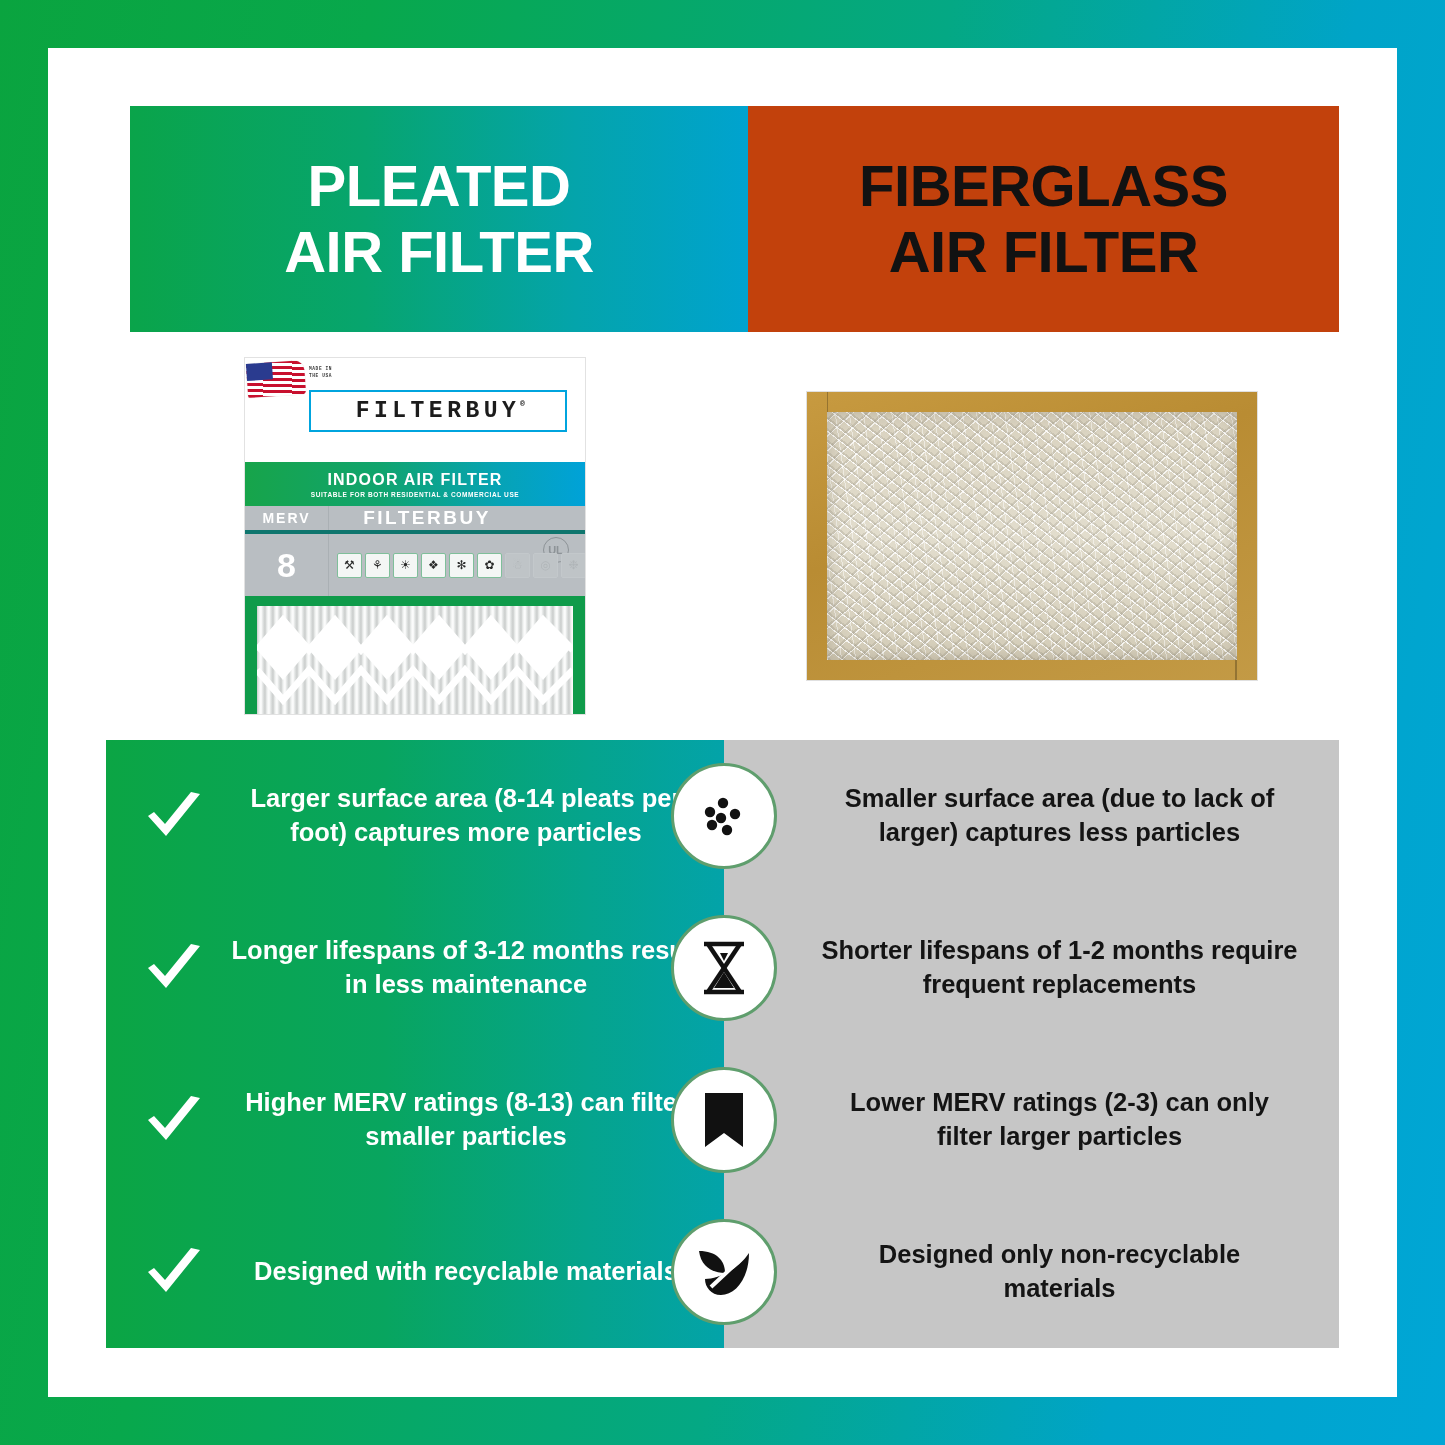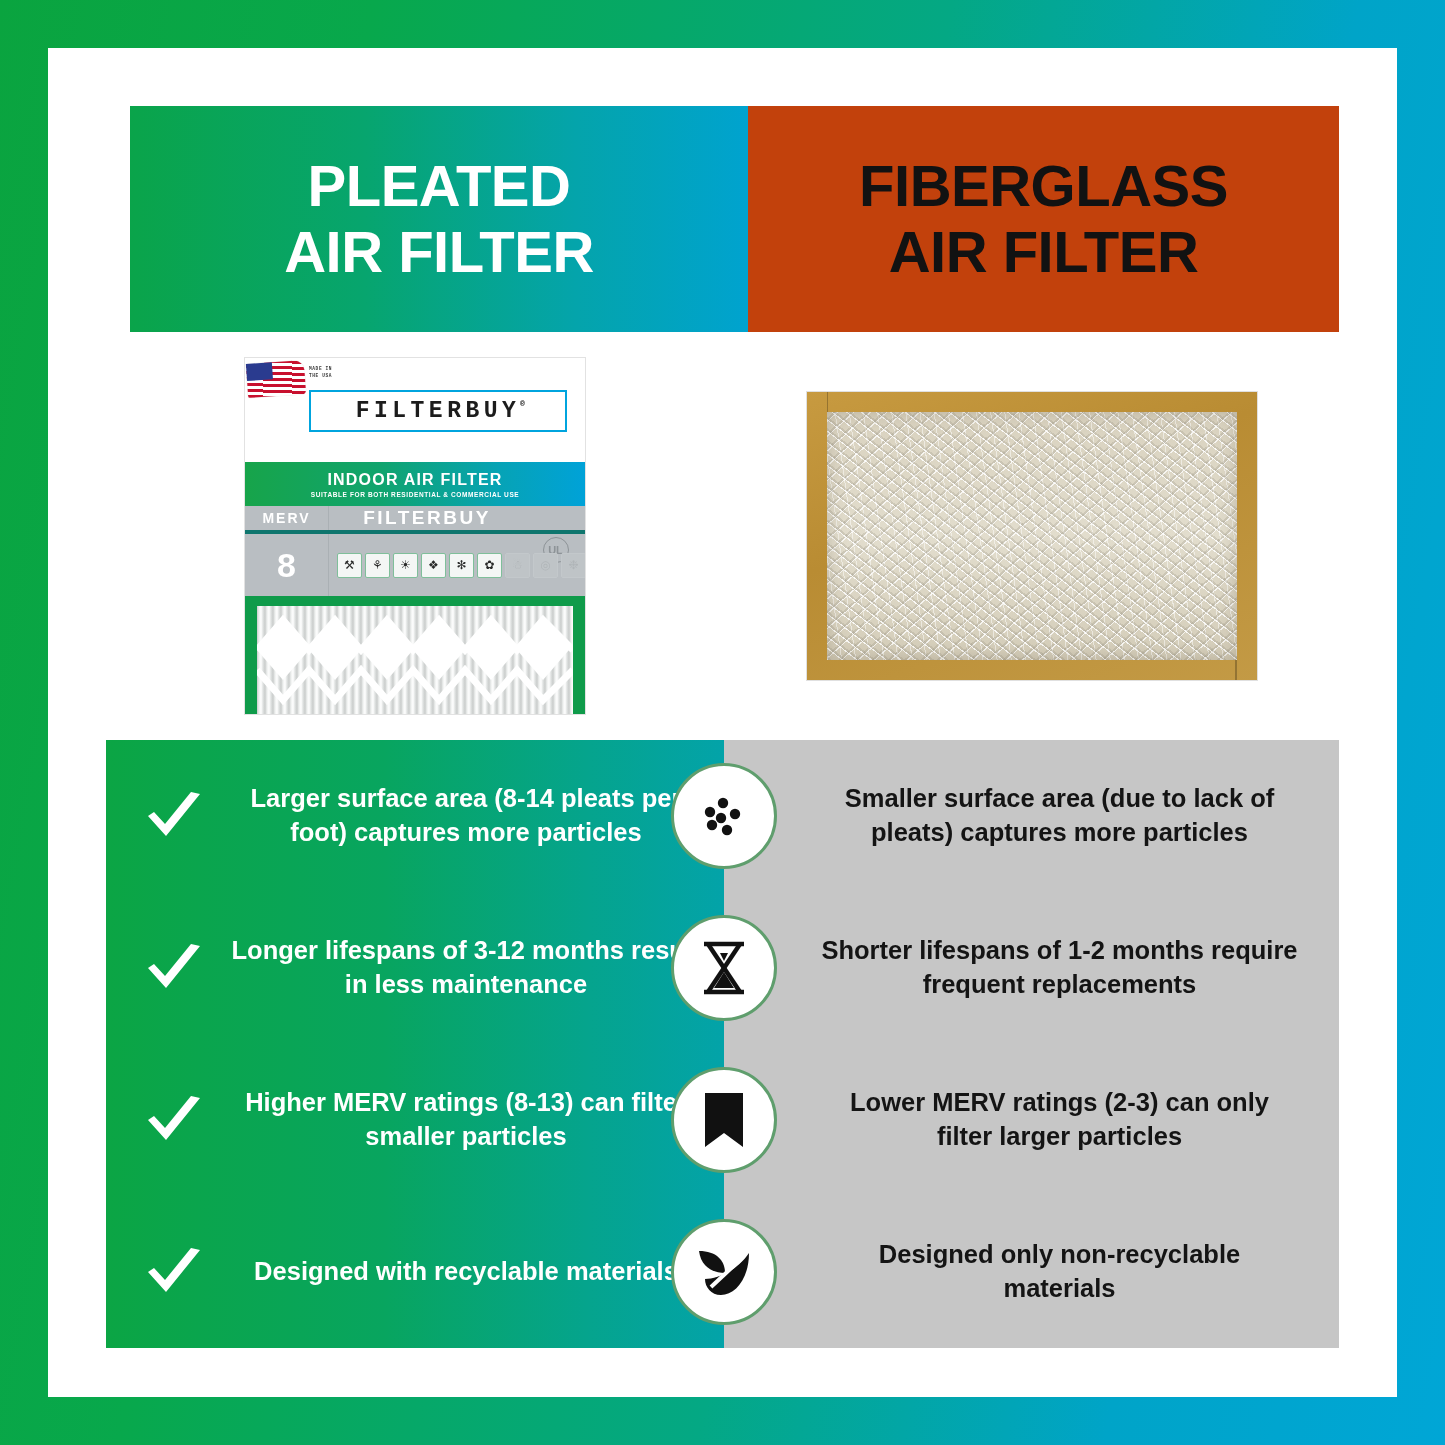--- a/index.html
+++ b/index.html
@@ -384,21 +384,21 @@
                     <circle cx="33" cy="21" r="5.2"></circle>
                     <circle cx="31" cy="36" r="5.2"></circle>
                     <circle cx="45" cy="32" r="5.2"></circle>
                     <circle cx="22" cy="43" r="5.2"></circle>
                     <circle cx="37" cy="48" r="5.2"></circle>
                   </g>
                 </svg>
               </div>
             </div>
             <div class="cell-right">
-              <div class="row-text-right">Smaller surface area (due to lack of pleats) captures more particles</div>
+              <div class="row-text-right">Smaller surface area (due to lack of larger) captures less particles</div>
             </div>
           </div>
 
           <div class="row">
             <div class="cell-left">
               <span class="check-icon">
                 <svg width="60" height="52" viewBox="0 0 60 52">
                   <path d="M4 26 L22 46 L56 4 L47 2 L21 34 L10 22 Z" fill="#ffffff"></path>
                 </svg>
               </span>

